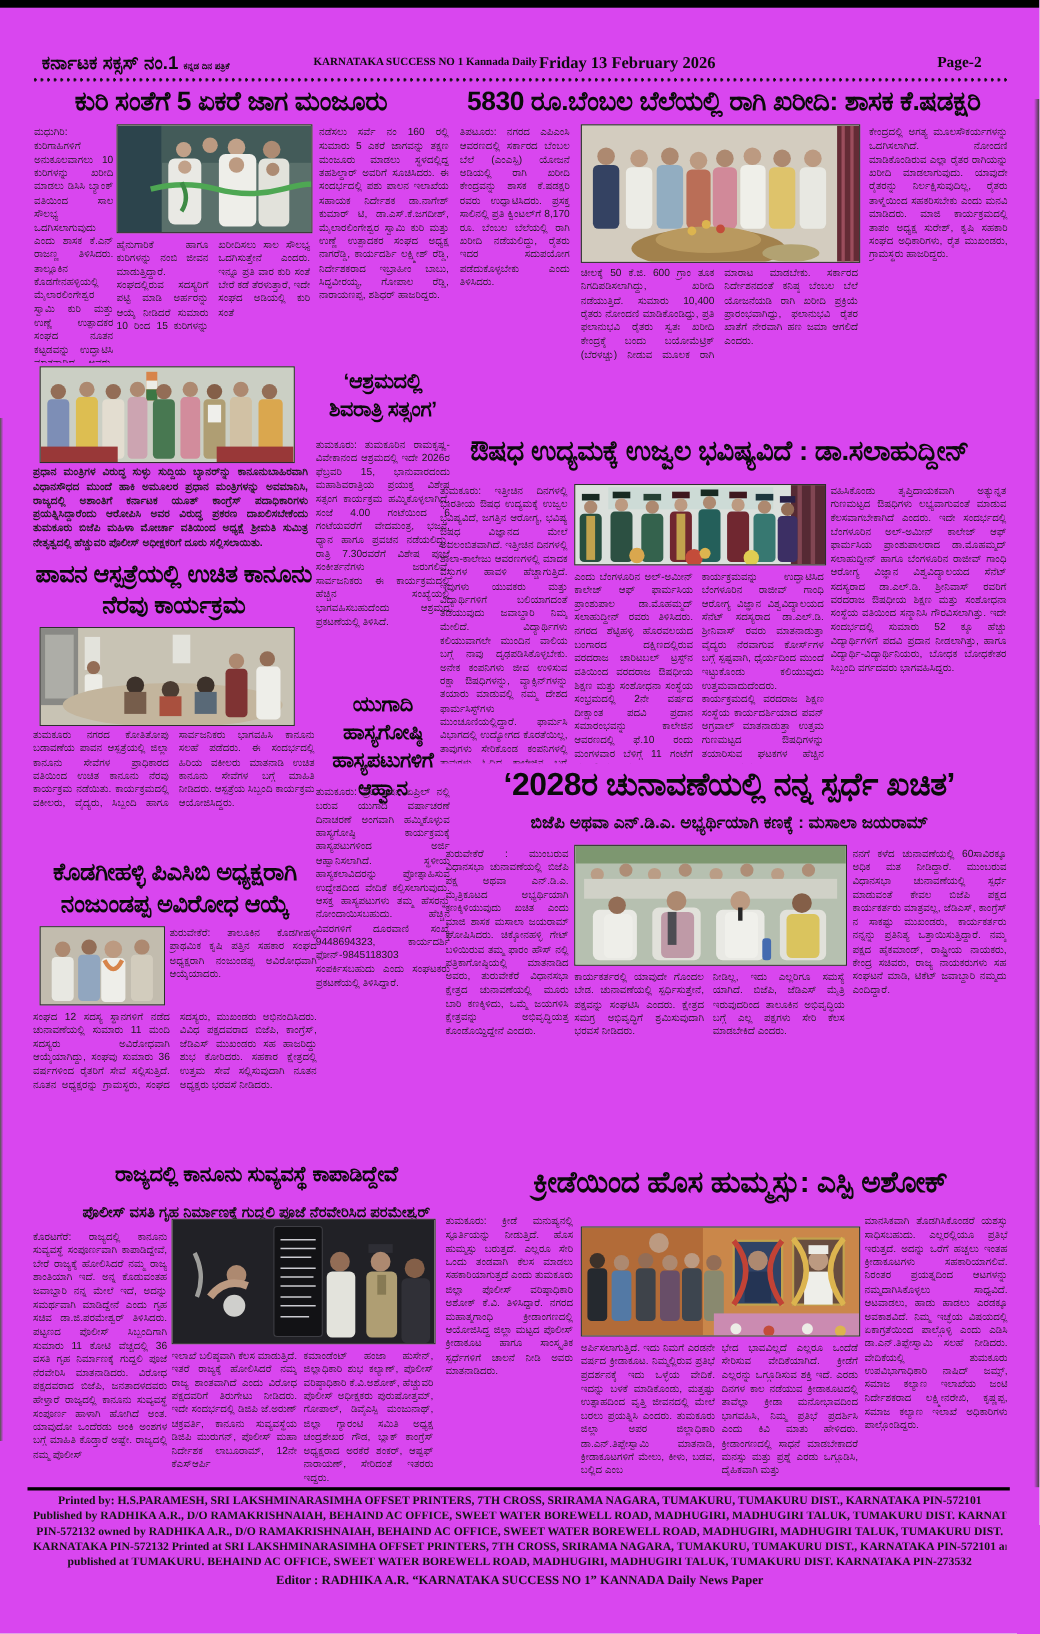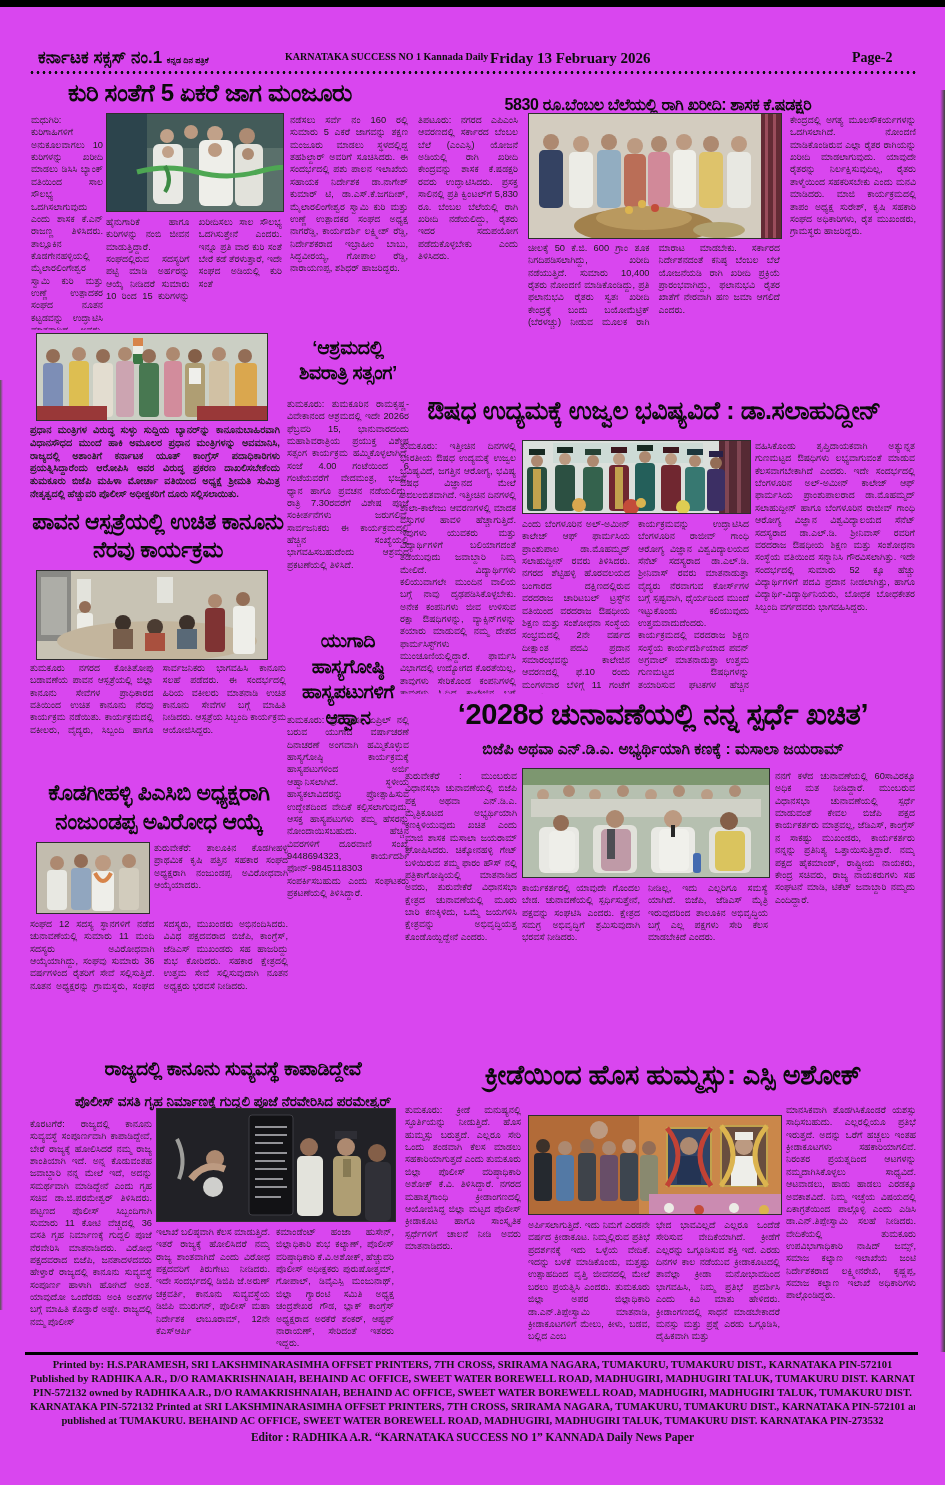--- a/index.html
+++ b/index.html
@@ -35,21 +35,21 @@
   <div class="abs mast" style="left:38px;top:48px;font-size:17px;">
     <span>ಕರ್ನಾಟಕ ಸಕ್ಸಸ್ ನಂ.1</span>
     <span style="font-size:8px;font-weight:700;">ಕನ್ನಡ ದಿನ ಪತ್ರಿಕೆ</span>
   </div>
   <div class="abs mast serif" style="left:285px;top:51px;font-size:10px;">KARNATAKA SUCCESS NO 1 Kannada Daily</div>
   <div class="abs mast serif" style="left:490px;top:50px;font-size:15px;">Friday 13 February 2026</div>
   <div class="abs mast serif" style="left:852px;top:50px;font-size:14px;">Page-2</div>
   <div class="dotted" style="left:30px;top:70px;width:888px;"></div>
 
   <div class="hk" style="left:28px;top:80px;width:364px;font-size:24px;">ಕುರಿ ಸಂತೆಗೆ 5 ಏಕರೆ ಜಾಗ ಮಂಜೂರು</div>
-  <div class="hk" style="left:398px;top:96px;width:520px;font-size:16px;">5830 ರೂ.ಬೆಂಬಲ ಬೆಲೆಯಲ್ಲಿ ರಾಗಿ ಖರೀದಿ: ಶಾಸಕ ಕೆ.ಷಡಕ್ಷರಿ</div>
+  <div class="hk" style="left:398px;top:80px;width:520px;font-size:24px;">5830 ರೂ.ಬೆಂಬಲ ಬೆಲೆಯಲ್ಲಿ ರಾಗಿ ಖರೀದಿ: ಶಾಸಕ ಕೆ.ಷಡಕ್ಷರಿ</div>
 
   <div class="c" style="left:31px;top:114px;width:72px;height:216px;">ಮಧುಗಿರಿ: ಕುರಿಗಾಹಿಗಳಿಗೆ ಅನುಕೂಲವಾಗಲು 10 ಕುರಿಗಳನ್ನು ಖರೀದಿ ಮಾಡಲು ಡಿಸಿಸಿ ಬ್ಯಾಂಕ್ ವತಿಯಿಂದ ಸಾಲ ಸೌಲಭ್ಯ ಒದಗಿಸಲಾಗುವುದು ಎಂದು ಶಾಸಕ ಕೆ.ಎನ್ ರಾಜಣ್ಣ ತಿಳಿಸಿದರು. ತಾಲ್ಲೂಕಿನ ಕೊಡಗೇನಹಳ್ಳಿಯಲ್ಲಿ ಮೈಲಾರಲಿಂಗೇಶ್ವರ ಸ್ವಾಮಿ ಕುರಿ ಮತ್ತು ಉಣ್ಣೆ ಉತ್ಪಾದಕರ ಸಂಘದ ನೂತನ ಕಟ್ಟಡವನ್ನು ಉದ್ಘಾಟಿಸಿ ಮಾತನಾಡಿದ ಅವರು, ಈ ಭಾಗವು ಬರಪೀಡಿತ ಪ್ರದೇಶವಾಗಿದ್ದು ಬಹುತೇಕ ರೈತರು</div>
   <div class="ph" style="left:106px;top:113px;width:176px;height:97px;">
     <svg viewBox="0 0 176 97">
       <rect width="176" height="97" fill="#55706a"></rect>
       <rect x="0" y="0" width="40" height="97" fill="#24424b"></rect>
       <rect x="40" y="0" width="136" height="34" fill="#3c5a58"></rect>
       <circle cx="60" cy="22" r="7" fill="#caa284"></circle>
         <circle cx="84" cy="18" r="7" fill="#c49a7c"></circle>
       <circle cx="108" cy="20" r="8" fill="#caa284"></circle>
@@ -60,21 +60,21 @@
       <path d="M30 58 q 30 -8 60 0 t 60 0 t 30 -2" stroke="#3fae46" stroke-width="5" fill="none"></path>
       <path d="M58 52 q 8 14 0 26" stroke="#2f8f38" stroke-width="4" fill="none"></path>
       <circle cx="61" cy="38" r="6" fill="#caa284"></circle>
         <circle cx="108" cy="36" r="7" fill="#c49a7c"></circle>
         <circle cx="141" cy="40" r="6" fill="#b58b6d"></circle>
     </svg>
   </div>
   <div class="c c2col" style="left:106px;top:216px;width:176px;height:114px;">ಹೈನುಗಾರಿಕೆ ಹಾಗೂ ಕುರಿಗಳನ್ನು ನಂಬಿ ಜೀವನ ಮಾಡುತ್ತಿದ್ದಾರೆ. ಸಂಘದಲ್ಲಿರುವ ಸದಸ್ಯರಿಗೆ ಪಟ್ಟಿ ಮಾಡಿ ಅರ್ಹರನ್ನು ಆಯ್ಕೆ ನೀಡಿದರೆ ಸುಮಾರು 10 ರಿಂದ 15 ಕುರಿಗಳನ್ನು ಖರೀದಿಸಲು ಸಾಲ ಸೌಲಭ್ಯ ಒದಗಿಸುತ್ತೇನೆ ಎಂದರು. ಇನ್ನೂ ಪ್ರತಿ ವಾರ ಕುರಿ ಸಂತೆ ಬೇರೆ ಕಡೆ ತೆರಳುತ್ತಾರೆ, ಇದೇ ಸಂಘದ ಅಡಿಯಲ್ಲಿ ಕುರಿ ಸಂತೆ</div>
   <div class="c" style="left:290px;top:114px;width:118px;height:216px;">ನಡೆಸಲು ಸರ್ವೆ ನಂ 160 ರಲ್ಲಿ ಸುಮಾರು 5 ಎಕರೆ ಜಾಗವನ್ನು ತಕ್ಷಣ ಮಂಜೂರು ಮಾಡಲು ಸ್ಥಳದಲ್ಲಿದ್ದ ತಹಶಿಲ್ದಾರ್ ಅವರಿಗೆ ಸೂಚಿಸಿದರು. ಈ ಸಂದರ್ಭದಲ್ಲಿ ಪಶು ಪಾಲನ ಇಲಾಖೆಯ ಸಹಾಯಕ ನಿರ್ದೇಶಕ ಡಾ.ನಾಗೇಶ್ ಕುಮಾರ್ ಟಿ, ಡಾ.ಎಸ್.ಕೆ.ಜಗದೀಶ್, ಮೈಲಾರಲಿಂಗೇಶ್ವರ ಸ್ವಾಮಿ ಕುರಿ ಮತ್ತು ಉಣ್ಣೆ ಉತ್ಪಾದಕರ ಸಂಘದ ಅಧ್ಯಕ್ಷ ನಾಗರೆಡ್ಡಿ, ಕಾರ್ಯದರ್ಶಿ ಲಕ್ಷ್ಮೀಶ್ ರೆಡ್ಡಿ, ನಿರ್ದೇಶಕರಾದ ಇಬ್ರಾಹೀಂ ಬಾಬು, ಸಿದ್ಧವೀರಯ್ಯ, ಗೋಪಾಲ ರೆಡ್ಡಿ, ನಾರಾಯಣಪ್ಪ, ಶಶಿಧರ್ ಹಾಜರಿದ್ದರು.</div>
 
-  <div class="c" style="left:418px;top:114px;width:100px;height:278px;">ತಿಪಟೂರು: ನಗರದ ಎಪಿಎಂಸಿ ಆವರಣದಲ್ಲಿ ಸರ್ಕಾರದ ಬೆಂಬಲ ಬೆಲೆ (ಎಂಎಸ್ಪಿ) ಯೋಜನೆ ಅಡಿಯಲ್ಲಿ ರಾಗಿ ಖರೀದಿ ಕೇಂದ್ರವನ್ನು ಶಾಸಕ ಕೆ.ಷಡಕ್ಷರಿ ರವರು ಉದ್ಘಾಟಿಸಿದರು. ಪ್ರಸಕ್ತ ಸಾಲಿನಲ್ಲಿ ಪ್ರತಿ ಕ್ವಿಂಟಲ್‌ಗೆ 5,830 ರೂ. ಬೆಂಬಲ ಬೆಲೆಯಲ್ಲಿ ರಾಗಿ ಖರೀದಿ ನಡೆಯಲಿದ್ದು, ರೈತರು ಇದರ ಸದುಪಯೋಗ ಪಡೆದುಕೊಳ್ಳಬೇಕು ಎಂದು ತಿಳಿಸಿದರು.</div>
+  <div class="c" style="left:418px;top:114px;width:100px;height:278px;">ತಿಪಟೂರು: ನಗರದ ಎಪಿಎಂಸಿ ಆವರಣದಲ್ಲಿ ಸರ್ಕಾರದ ಬೆಂಬಲ ಬೆಲೆ (ಎಂಎಸ್ಪಿ) ಯೋಜನೆ ಅಡಿಯಲ್ಲಿ ರಾಗಿ ಖರೀದಿ ಕೇಂದ್ರವನ್ನು ಶಾಸಕ ಕೆ.ಷಡಕ್ಷರಿ ರವರು ಉದ್ಘಾಟಿಸಿದರು. ಪ್ರಸಕ್ತ ಸಾಲಿನಲ್ಲಿ ಪ್ರತಿ ಕ್ವಿಂಟಲ್‌ಗೆ 8,170 ರೂ. ಬೆಂಬಲ ಬೆಲೆಯಲ್ಲಿ ರಾಗಿ ಖರೀದಿ ನಡೆಯಲಿದ್ದು, ರೈತರು ಇದರ ಸದುಪಯೋಗ ಪಡೆದುಕೊಳ್ಳಬೇಕು ಎಂದು ತಿಳಿಸಿದರು.</div>
   <div class="ph" style="left:528px;top:113px;width:252px;height:124px;">
     <svg viewBox="0 0 252 124">
       <rect width="252" height="124" fill="#d9d0c0"></rect>
       <rect x="232" y="0" width="20" height="124" fill="#6b2430"></rect>
       <rect x="236" y="0" width="3" height="124" fill="#a8475a"></rect>
         <rect x="244" y="0" width="3" height="124" fill="#a8475a"></rect>
       <g>
         <circle cx="22" cy="28" r="8" fill="#b5886a"></circle>
           <rect x="10" y="36" width="24" height="58" rx="5" fill="#2e3f66"></rect>
         <circle cx="52" cy="30" r="8" fill="#c49a7c"></circle>

